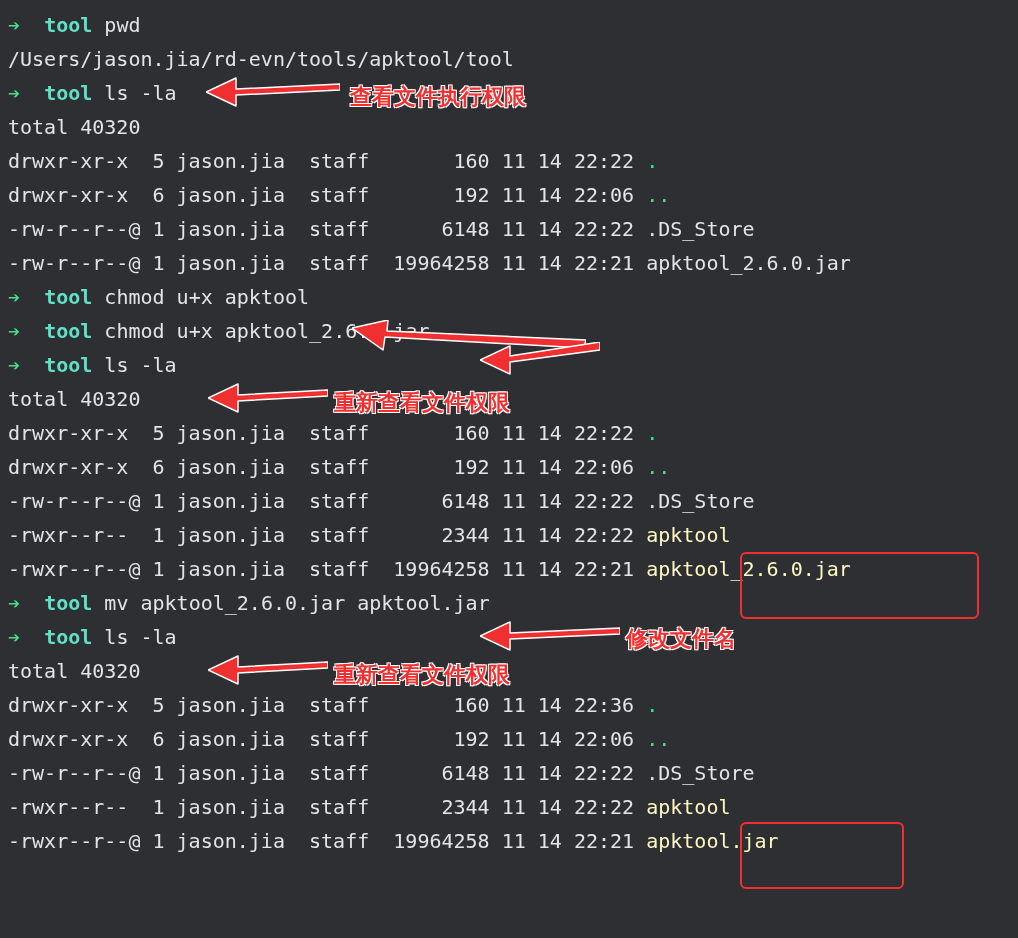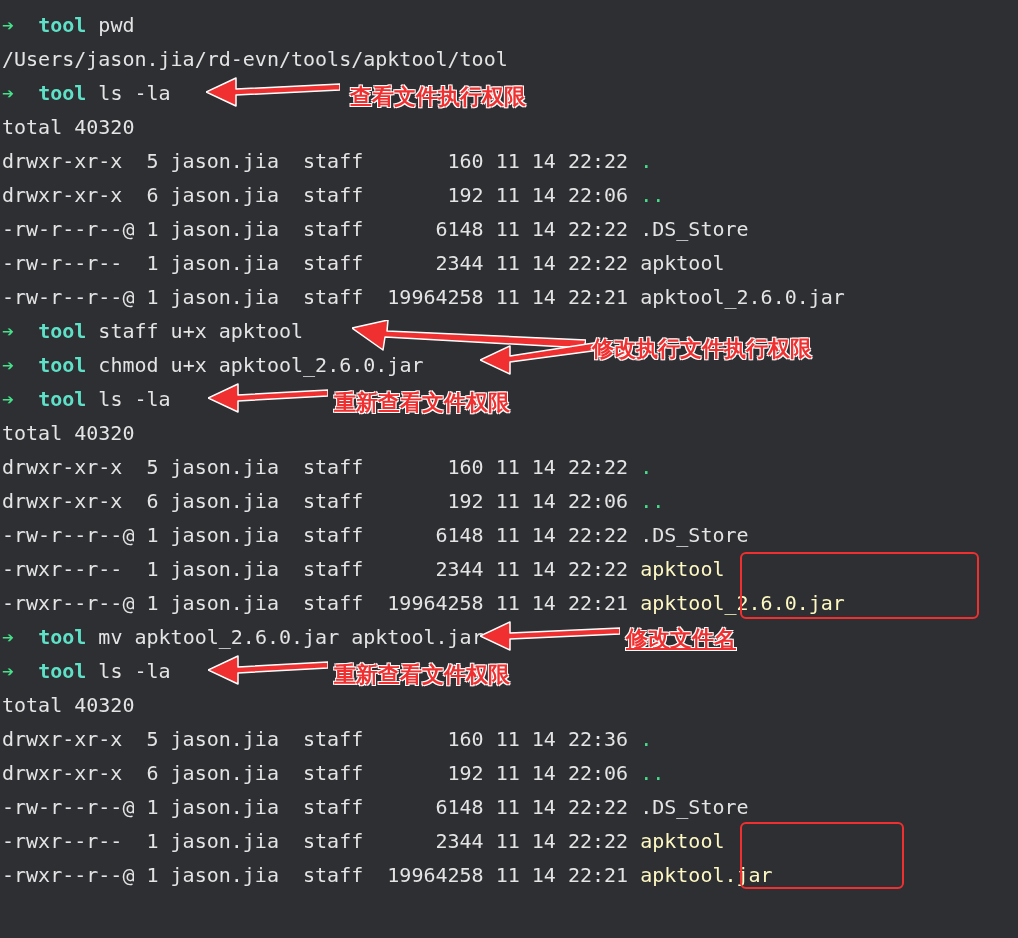--- a/index.html
+++ b/index.html
@@ -7,21 +7,21 @@
     background:#2d2f33;
     color:#e4e4e4;
     font-family: "Menlo","Consolas","DejaVu Sans Mono",monospace;
     font-size:20px;
     line-height:1.7;
     width:1018px;
     height:938px;
     position:relative;
     overflow:hidden;
   }
-  .term { padding:8px 10px 0 2px; }
+  .term { padding:8px 10px 0 8px; }
   .line { white-space:pre; }
   .arrow { color:#46e08a; }
   .prompt { color:#5fe1c8; font-weight:bold; }
   .cmd  { color:#e4e4e4; }
   .out  { color:#e4e4e4; }
   .dot  { color:#46e08a; }
   .exec { color:#fef9c3; }
   .cursorbox {
     display:inline-block;
     width:10px; height:20px;
@@ -60,25 +60,24 @@
 
   <div class="line"><span class="arrow">➔</span><span>  </span><span class="prompt">tool</span><span> </span><span class="cmd">pwd</span></div>
   <div class="line out">/Users/jason.jia/rd-evn/tools/apktool/tool</div>
 
   <div class="line"><span class="arrow">➔</span><span>  </span><span class="prompt">tool</span><span> </span><span class="cmd">ls -la</span></div>
   <div class="line out">total 40320</div>
   <div id="listing1">
       <div class="line out">drwxr-xr-x  5 jason.jia  staff       160 11 14 22:22 <span class="dot">.</span></div>
       <div class="line out">drwxr-xr-x  6 jason.jia  staff       192 11 14 22:06 <span class="dot">..</span></div>
       <div class="line out">-rw-r--r--@ 1 jason.jia  staff      6148 11 14 22:22 .DS_Store</div>
-      <div class="line out">-rw-r--r--  1 jason.jia  staff      2344 11 14 22:22 apktool</div>
       <div class="line out">-rw-r--r--@ 1 jason.jia  staff  19964258 11 14 22:21 apktool_2.6.0.jar</div>
     </div>
 
-  <div class="line"><span class="arrow">➔</span><span>  </span><span class="prompt">tool</span><span> </span><span class="cmd">staff u+x apktool</span></div>
+  <div class="line"><span class="arrow">➔</span><span>  </span><span class="prompt">tool</span><span> </span><span class="cmd">chmod u+x apktool</span></div>
 
   <div class="line"><span class="arrow">➔</span><span>  </span><span class="prompt">tool</span><span> </span><span class="cmd">chmod u+x apktool_2.6.0.jar</span></div>
 
   <div class="line"><span class="arrow">➔</span><span>  </span><span class="prompt">tool</span><span> </span><span class="cmd">ls -la</span></div>
   <div class="line out">total 40320</div>
   <div id="listing2">
       <div class="line out">drwxr-xr-x  5 jason.jia  staff       160 11 14 22:22 <span class="dot">.</span></div>
       <div class="line out">drwxr-xr-x  6 jason.jia  staff       192 11 14 22:06 <span class="dot">..</span></div>
       <div class="line out">-rw-r--r--@ 1 jason.jia  staff      6148 11 14 22:22 .DS_Store</div>
       <div class="line out">-rwxr--r--  1 jason.jia  staff      2344 11 14 22:22 <span class="exec">apktool</span></div>
@@ -111,37 +110,36 @@
   <div class="anno anno-arrow" style="left:352px; top:320px;">
     <svg width="234" height="44">
         <path d="M234 20 L35 11 L36 0 L0 8 L31 30 L33 17 L232 28 Z"></path>
       </svg>
   </div>
   <div class="anno anno-arrow" style="left:480px; top:342px;">
     <svg width="120" height="34">
         <path d="M120 0 L30 14 L30 4 L0 18 L30 32 L30 20 L120 8 Z"></path>
       </svg>
   </div>
-  <div class="anno anno-text" style="left:592px; top:330px;">修改执行文件执行权限</div>
 
   <div class="anno anno-arrow" style="left:208px; top:380px;">
     <svg width="120" height="34">
         <path d="M120 10 L30 15 L30 4 L0 18 L30 32 L30 21 L120 16 Z"></path>
       </svg>
   </div>
   <div class="anno anno-text" style="left:334px; top:384px;">重新查看文件权限</div>
 
   <div class="anno anno-rect" style="left:740px; top:552px; width:235px; height:63px;"></div>
 
   <div class="anno anno-arrow" style="left:480px; top:618px;">
     <svg width="140" height="34">
         <path d="M140 10 L30 15 L30 4 L0 18 L30 32 L30 21 L140 16 Z"></path>
       </svg>
   </div>
-  <div class="anno anno-text" style="left:626px; top:620px;text-decoration:underline;">修改文件名</div>
+  <div class="anno anno-text" style="left:626px; top:620px;">修改文件名</div>
 
   <div class="anno anno-arrow" style="left:208px; top:652px;">
     <svg width="120" height="34">
         <path d="M120 10 L30 15 L30 4 L0 18 L30 32 L30 21 L120 16 Z"></path>
       </svg>
   </div>
   <div class="anno anno-text" style="left:334px; top:656px;">重新查看文件权限</div>
 
   <div class="anno anno-rect" style="left:740px; top:822px; width:160px; height:63px;"></div>
 </div>

